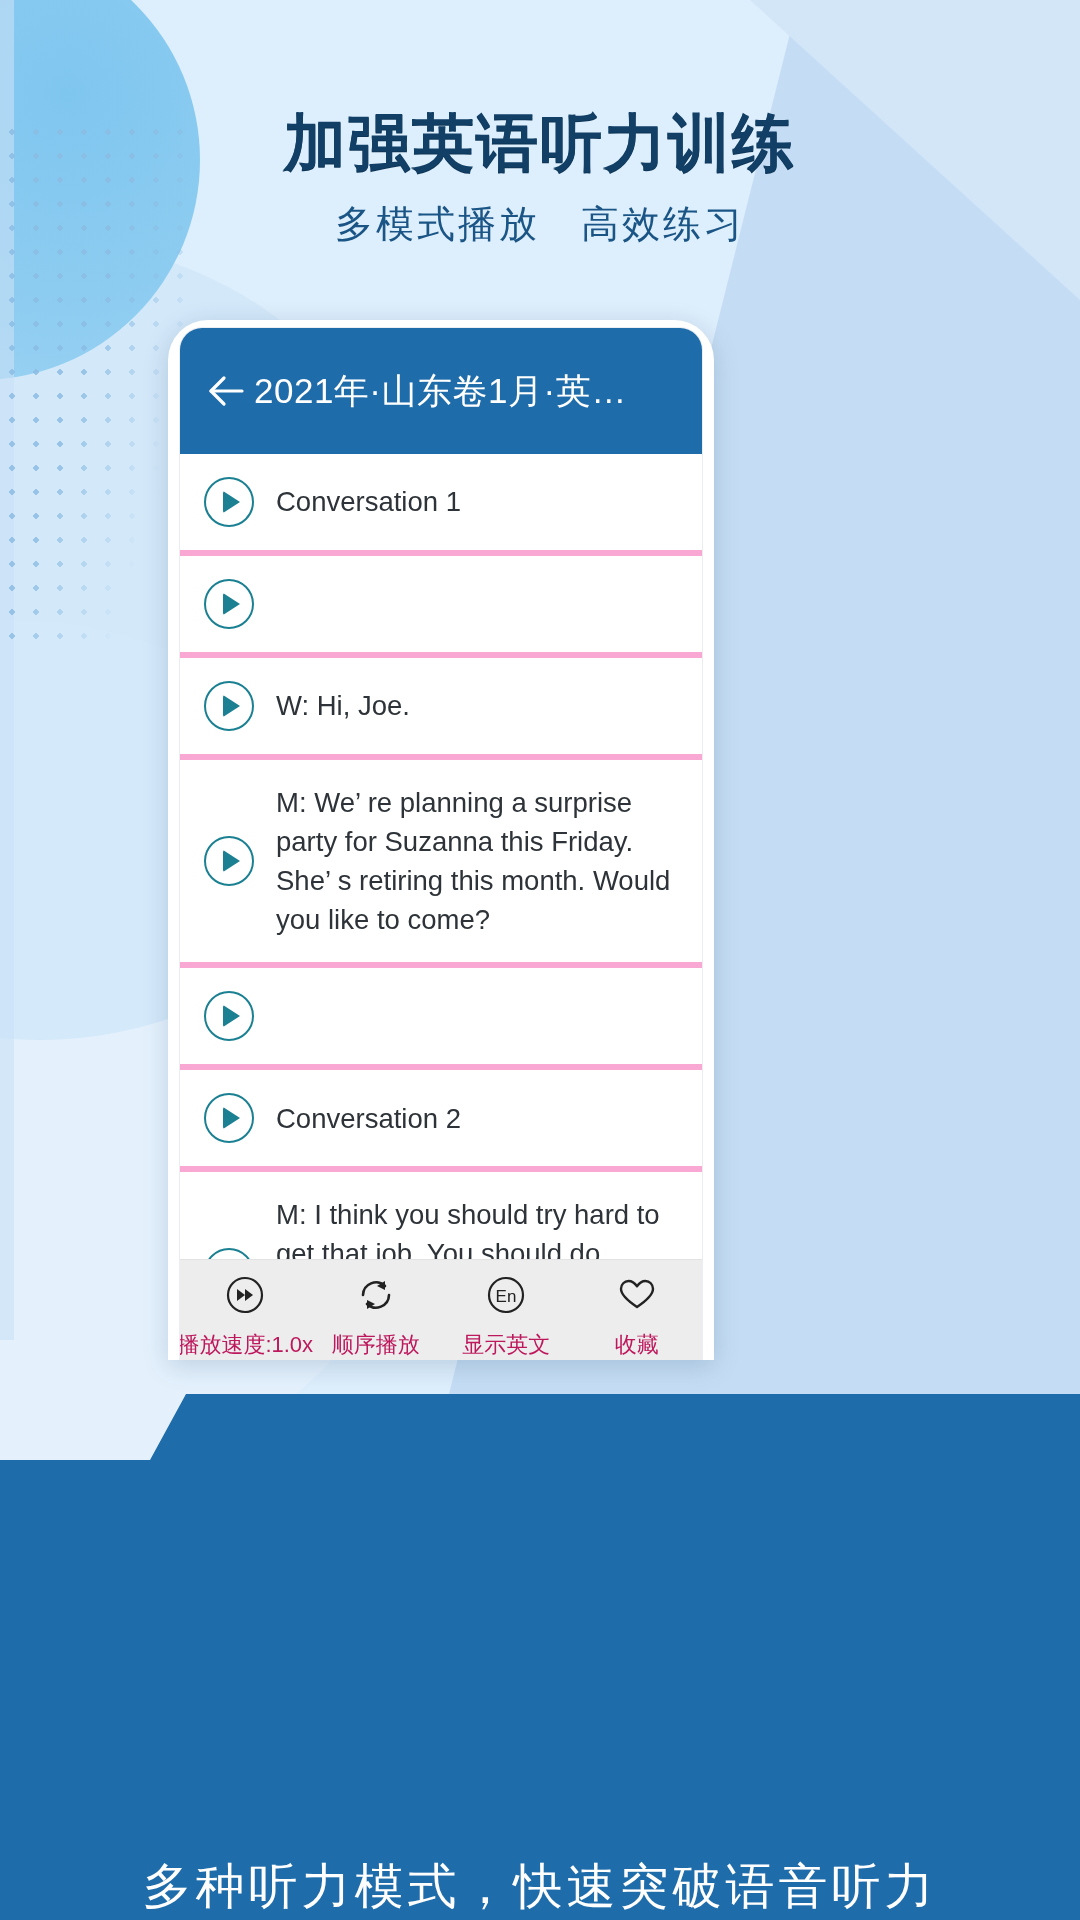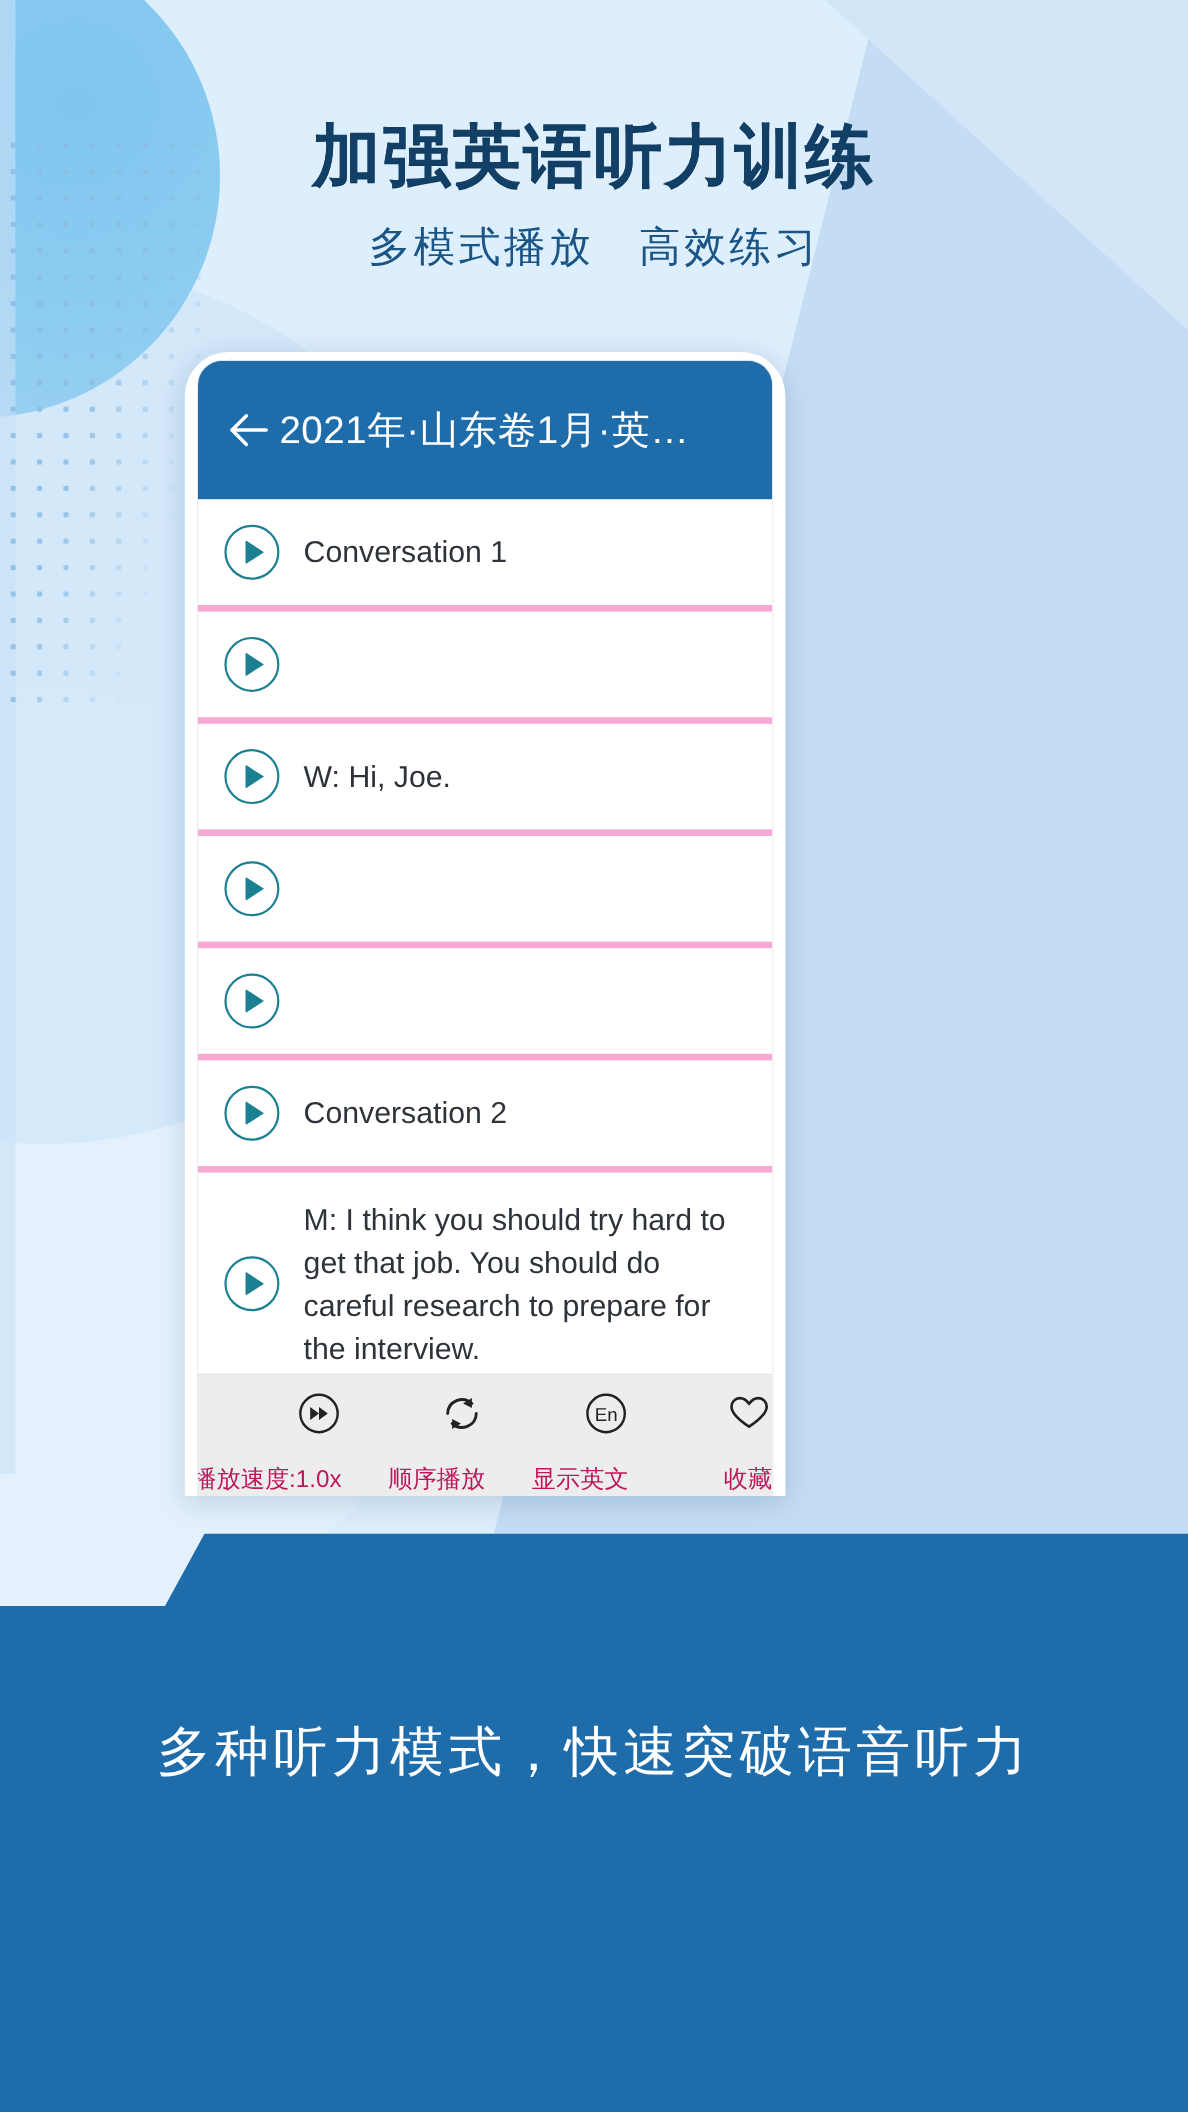--- a/index.html
+++ b/index.html
@@ -123,34 +123,34 @@
     border-radius:2px;
   }
   .row-text { font-size:27.5px; color:#2d3338; line-height:1.42; }
 
   .toolbar {
     flex:0 0 96px; background:#ededed;
     display:flex; align-items:flex-start; justify-content:space-around;
     padding-top:12px;
     border-top:1px solid #e2e2e2;
   }
-  .tool { width:25%; display:flex; flex-direction:column; align-items:flex-end; gap:22px; cursor:pointer; }
+  .tool { width:25%; display:flex; flex-direction:column; align-items:center; gap:12px; cursor:pointer; }
   .tool-ico { height:46px; display:flex; align-items:center; justify-content:center; }
   .tool-lbl { font-size:22px; color:#be185d; white-space:nowrap; }
 
   
   .banner {
     position:absolute; left:0; right:0; bottom:0; height:560px;
     background:#1f6cab;
     clip-path:polygon(0 100%, 100% 100%, 100% 34px, 186px 34px, 150px 100px, 0 100px);
     z-index:6;
   }
   .banner-inner {
     position:absolute; left:0; right:0; bottom:0; height:560px;
-    display:flex; align-items:flex-start; justify-content:center;
+    display:flex; align-items:flex-end; justify-content:center;
     padding-top:200px;
     z-index:7;
     margin-top:44px;
   }
   .banner-text {
     color:#ffffff; font-size:49px; letter-spacing:4px; text-align:center;
   }
 </style>
 </head>
 <body>
@@ -205,20 +205,21 @@
         <div class="play">
             <i></i>
           </div>
         <div class="row-text">W: Hi, Joe.</div>
       </div>
 
       <div class="row multiline">
         <div class="play">
             <i></i>
           </div>
+        <div class="row-text">M: We’ re planning a surprise party for Suzanna this Friday. She’ s retiring this month. Would you like to come?</div>
       </div>
 
       <div class="row">
         <div class="play">
             <i></i>
           </div>
       </div>
 
       <div class="row">
         <div class="play">

